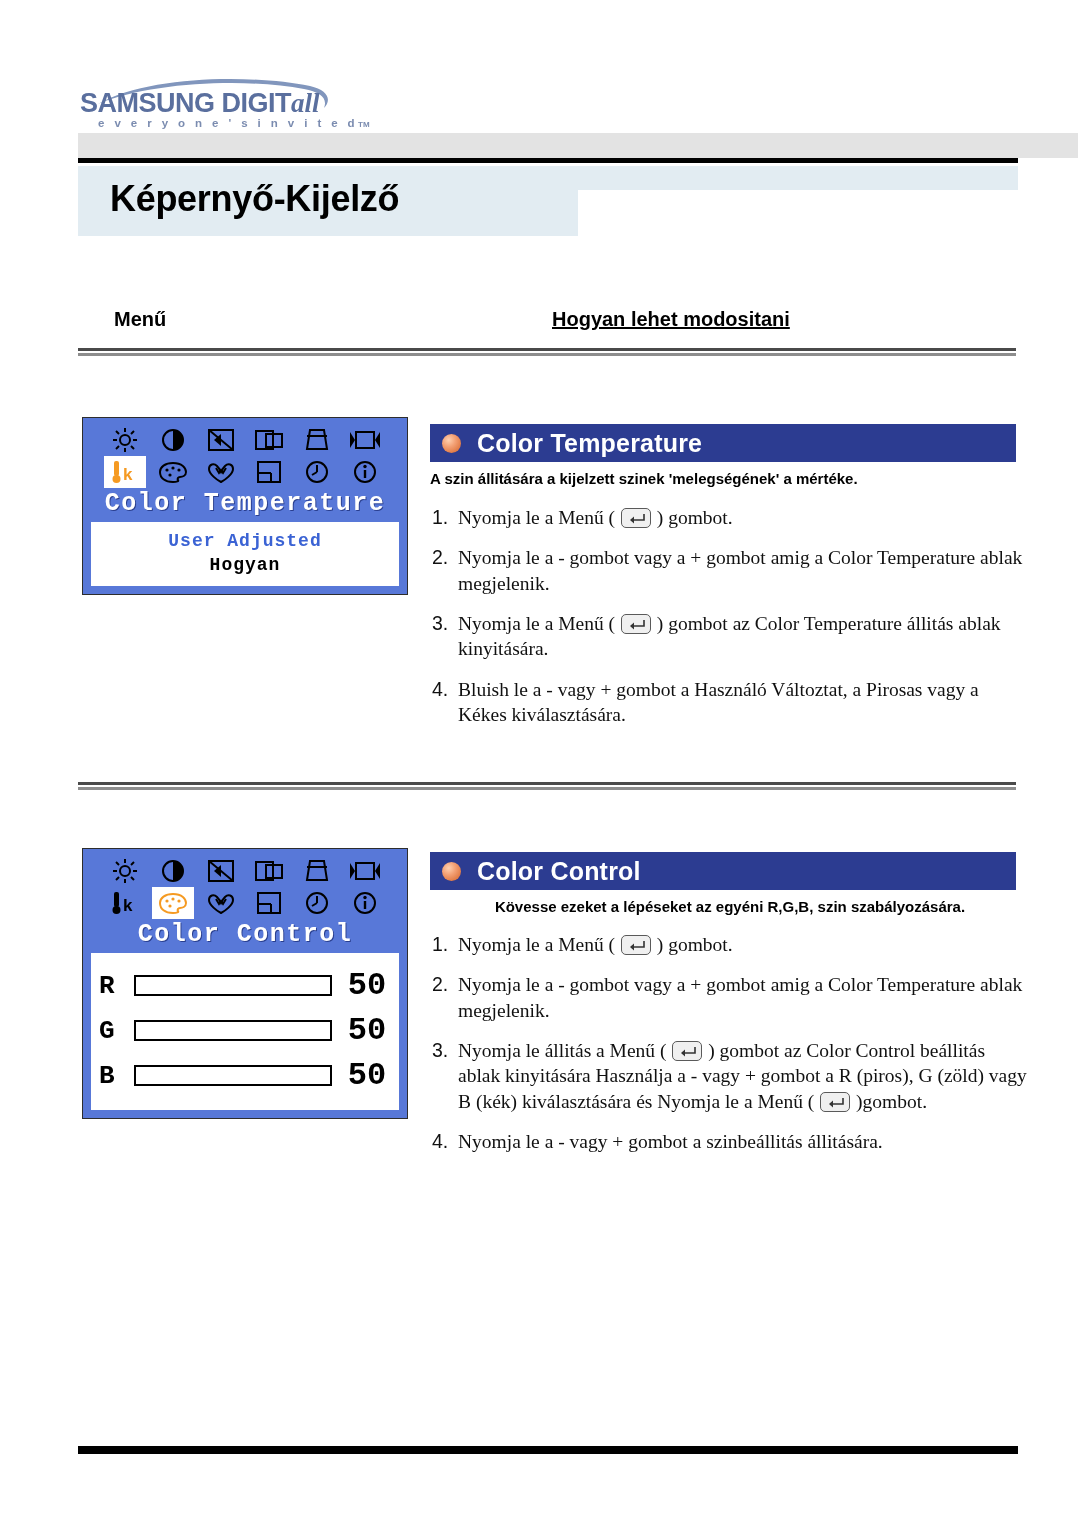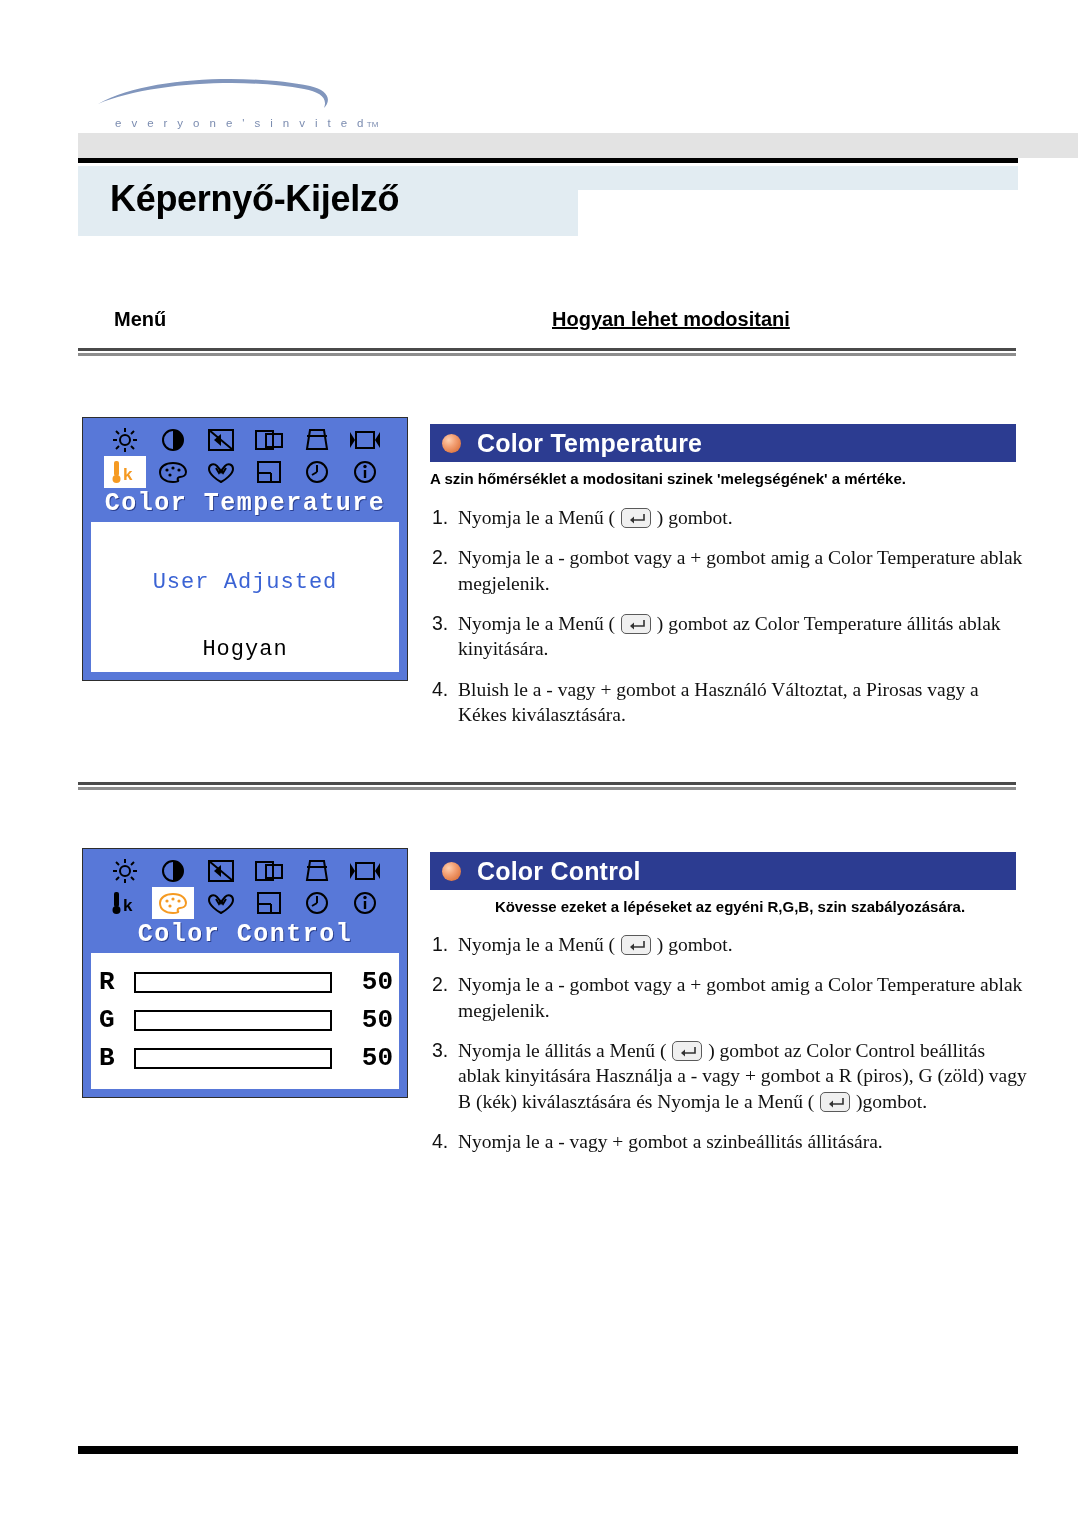--- a/index.html
+++ b/index.html
@@ -26,22 +26,22 @@
     font-family:"Liberation Sans", sans-serif;
     font-weight:bold; font-size:27px; letter-spacing:-0.5px;
     color:#5a6f9e; white-space:nowrap;
   }
   .logo-main .ital{
     font-style:italic; font-weight:bold; font-family:"Liberation Serif", serif;
     letter-spacing:0px;
   }
   .logo-sub{
     position:absolute; left:20px; top:45px;
-    font-size:11.5px; letter-spacing:3.4px; font-weight:normal;
-    color:#7b8cb0; white-space:nowrap;margin-left:17px;
+    font-size:11.5px; letter-spacing:3.4px; font-weight:bold;
+    color:#7b8cb0; white-space:nowrap;
   }
   .logo-sub .tm{ font-size:8px; letter-spacing:0; }
 
   
   .grey-bar{
     position:absolute; left:78px; top:133px;
     width:1000px; height:25px; background:#e3e3e3;
   }
   .black-rule{
     position:absolute; left:78px; top:158px;
@@ -126,25 +126,24 @@
     white-space:nowrap;
   }
   .osd-box{
     background:#ffffff;
     margin-top:4px;
     padding:8px 6px;
     text-align:center;
   }
   .osd-opt{
     font-family:"Liberation Mono", monospace;
-    font-weight:normal; font-size:22px;
+    font-weight:bold; font-size:18px;
     letter-spacing:1px;
     line-height:1.32;
     color:#000000;
-    margin-top:38px;
   }
   .osd-opt.hl{ color:#3b63d4; }
 
   
   .slide-row{
     display:flex; align-items:center; gap:9px;
     margin:6px 0 8px 2px;
   }
   .slide-lbl{
     font-family:"Liberation Mono", monospace;
@@ -152,22 +151,22 @@
     width:26px; text-align:left;
   }
   .slide-track{
     flex:1 1 auto; height:21px;
     border:2px solid #000; background:#fff;
     padding:2px;
   }
   .slide-fill{ height:100%; background:#000; }
   .slide-val{
     font-family:"Liberation Mono", monospace;
-    font-weight:bold; font-size:26px; color:#000;
-    width:52px; text-align:right;
+    font-weight:bold; font-size:32px; color:#000;
+    width:52px; text-align:center;
   }
 
   
   .sec-header{
     position:absolute;
     height:38px; width:586px;
     background:#2c3c91;
     display:flex; align-items:center;
   }
   .sec-bullet{
@@ -210,20 +209,21 @@
   }
   .enter-key svg{ position:absolute; left:4px; top:3px; }
 </style>
 </head>
 <body>
 
 <div class="logo-wrap">
   <svg class="logo-swoosh" viewBox="0 0 270 40">
     <path d="M20 32 C70 4, 170 2, 232 14 C250 18, 254 28, 246 36 C250 26, 242 20, 226 17 C168 6, 72 10, 20 32 Z" fill="#8196bd"></path>
   </svg>
+  <div class="logo-main"><span>SAMSUNG DIGIT</span><span class="ital">all</span></div>
   <div class="logo-sub"><span>e v e r y o n e ' s   i n v i t e d</span><span class="tm">TM</span></div>
 </div>
 
 <div class="grey-bar"></div>
 <div class="black-rule"></div>
 <div class="title-banner-top"></div>
 <div class="title-banner"></div>
 <div class="title-banner-notch"></div>
 <div class="page-title">Képernyő-Kijelző</div>
 
@@ -336,21 +336,21 @@
   <div class="osd-box">
     <div class="osd-opt hl">User Adjusted</div>
     <div class="osd-opt">Hogyan</div>
   </div>
 </div>
 
 <div class="sec-header" style="left:430px; top:424px;">
   <span class="sec-bullet"></span>
   <span class="sec-title">Color Temperature</span>
 </div>
-<div class="sec-desc" style="left:430px; top:470px;">A szin hőmérséklet a modositani szinek 'melegségének' a mértéke.</div>
+<div class="sec-desc" style="left:430px; top:470px;">A szin állitására a kijelzett szinek 'melegségének' a mértéke.</div>
 
 <ul class="steps" style="left:432px; top:505px;">
   <li class="step">
     <span class="step-num">1.</span>
     <span class="step-txt"><span>Nyomja le a Menű  ( </span><span class="enter-key"><svg width="21" height="13" viewBox="0 0 21 13">
             <path d="M18 2 L18 8 L5 8" fill="none" stroke="#333" stroke-width="1.6"></path>
             <path d="M8 4.5 L4 8 L8 11.5 Z" fill="#333"></path>
           </svg></span><span> ) gombot.</span></span>
   </li>
   <li class="step">

